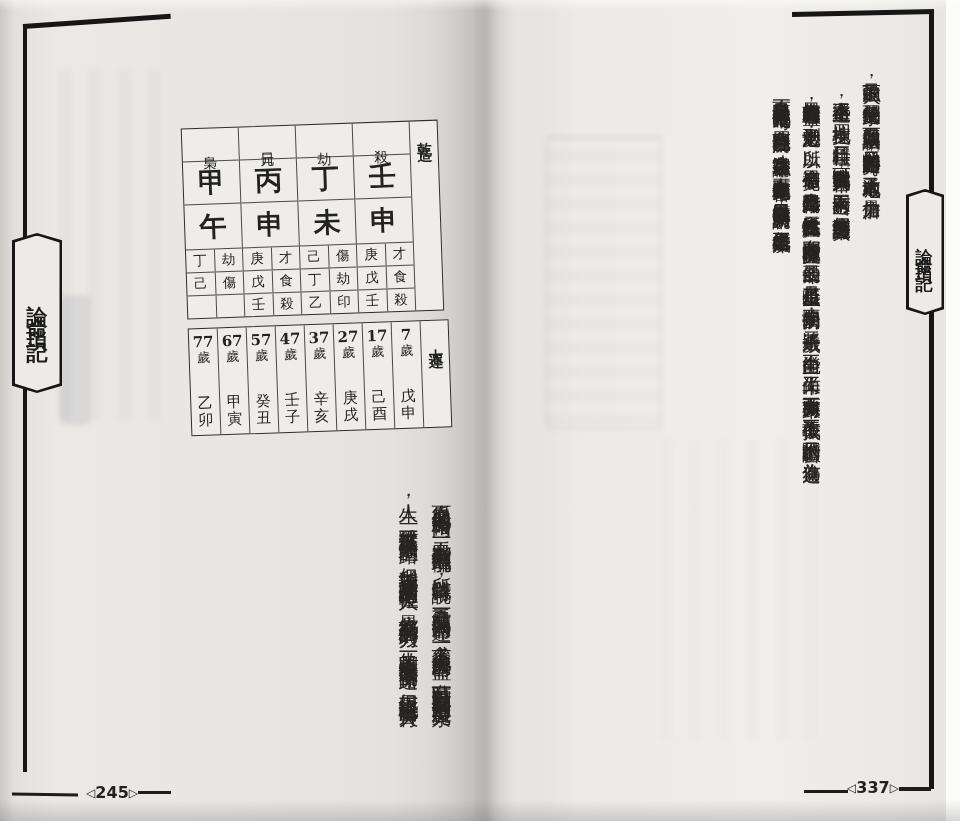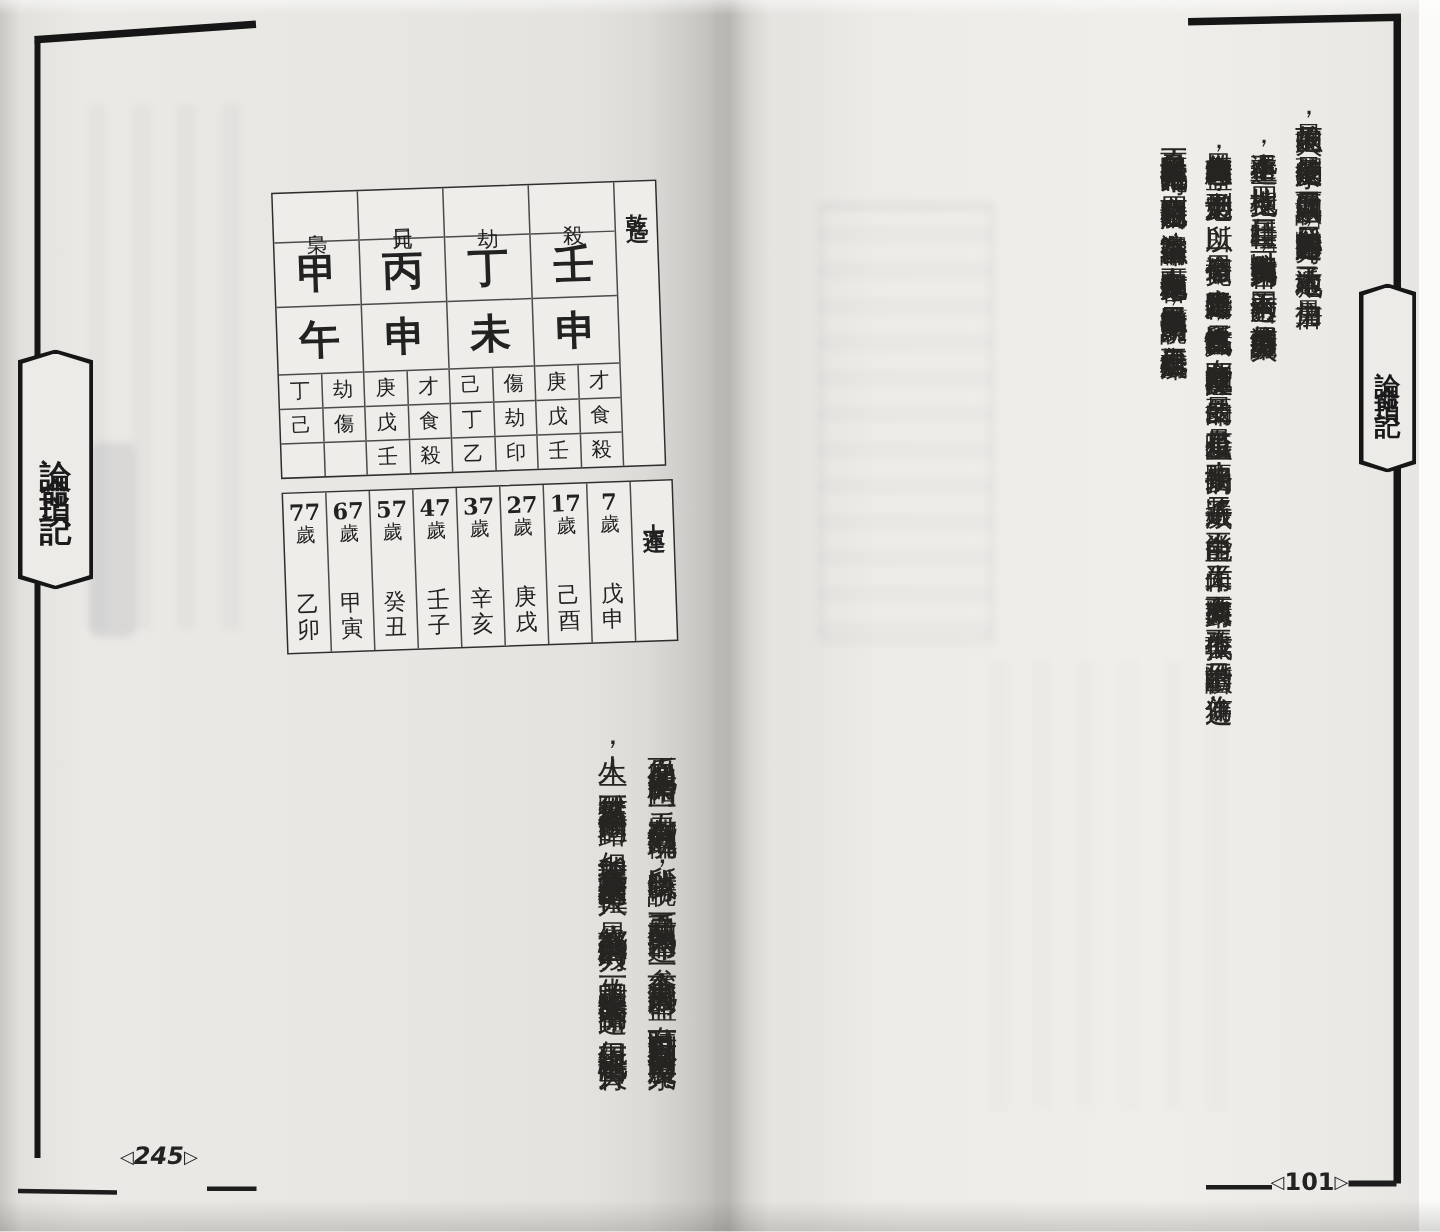--- a/index.html
+++ b/index.html
@@ -62,21 +62,21 @@
   .pn-line{position:absolute;background:#1d1d1d;height:3px;}
   .pn-l1{left:12px;top:793px;width:66px;transform:rotate(1deg);}
   .pn-l2{left:138px;top:791px;width:33px;}
   .pn-r1{left:804px;top:790px;width:44px;}
   .pn-r2{left:899px;top:787px;width:32px;height:3.5px;}
   .pagenum{
     position:absolute;font-family:"DejaVu Sans","Liberation Sans",sans-serif;
     font-size:16px;font-weight:600;color:#222;letter-spacing:0;
   }
   .pagenum .arr{font-size:12px;position:relative;top:-1px;color:#222;}
-  .pagenum-left{left:80px;top:761px;width:58px;text-align:left;font-style:italic;}
+  .pagenum-left{left:80px;top:783px;width:58px;text-align:right;}
   .pagenum-right{left:847px;top:778px;width:52px;text-align:center;}
 
   
   .tab{position:absolute;z-index:3;}
   .tab-shape{
     position:absolute;inset:0;background:#161616;
     clip-path:polygon(50% 0,100% 4.5%,100% 95.5%,50% 100%,0 95.5%,0 4.5%);
   }
   .tab-inner{
     position:absolute;inset:2.5px;background:#ecebe7;
@@ -336,18 +336,18 @@
   <div class="vtext text-left">
     <p class="ind15">反而從他老爸的命格內，看出一些有刑剋的端倪；所以我時常說，看自己或某一個人的命運，參合一下他身邊人的命盤，有時可以看到另一個不同的角度及光景。</p>
     <p class="ind15">人生，雖然從來不是一條平坦的路；但我希望上述文章中提及的兩位年輕人，最終都能憑自己的毅力，走的雖是一條比常人辛苦的路途，但最終也能活出一片青天。</p>
   </div>
 
   <div class="pn-line pn-l1"></div>
   <div class="pagenum pagenum-left"><span class="arr">◁</span><span>245</span><span class="arr">▷</span></div>
   <div class="pn-line pn-l2"></div>
 
   <div class="pn-line pn-r1"></div>
-  <div class="pagenum pagenum-right"><span class="arr">◁</span><span>101</span><span class="arr">▷</span></div>
+  <div class="pagenum pagenum-right"><span class="arr">◁</span><span>337</span><span class="arr">▷</span></div>
   <div class="pn-line pn-r2"></div>
 
   <div class="bottom-edge"></div>
   <div class="top-edge"></div>
 </div>
 
 </body></html>

